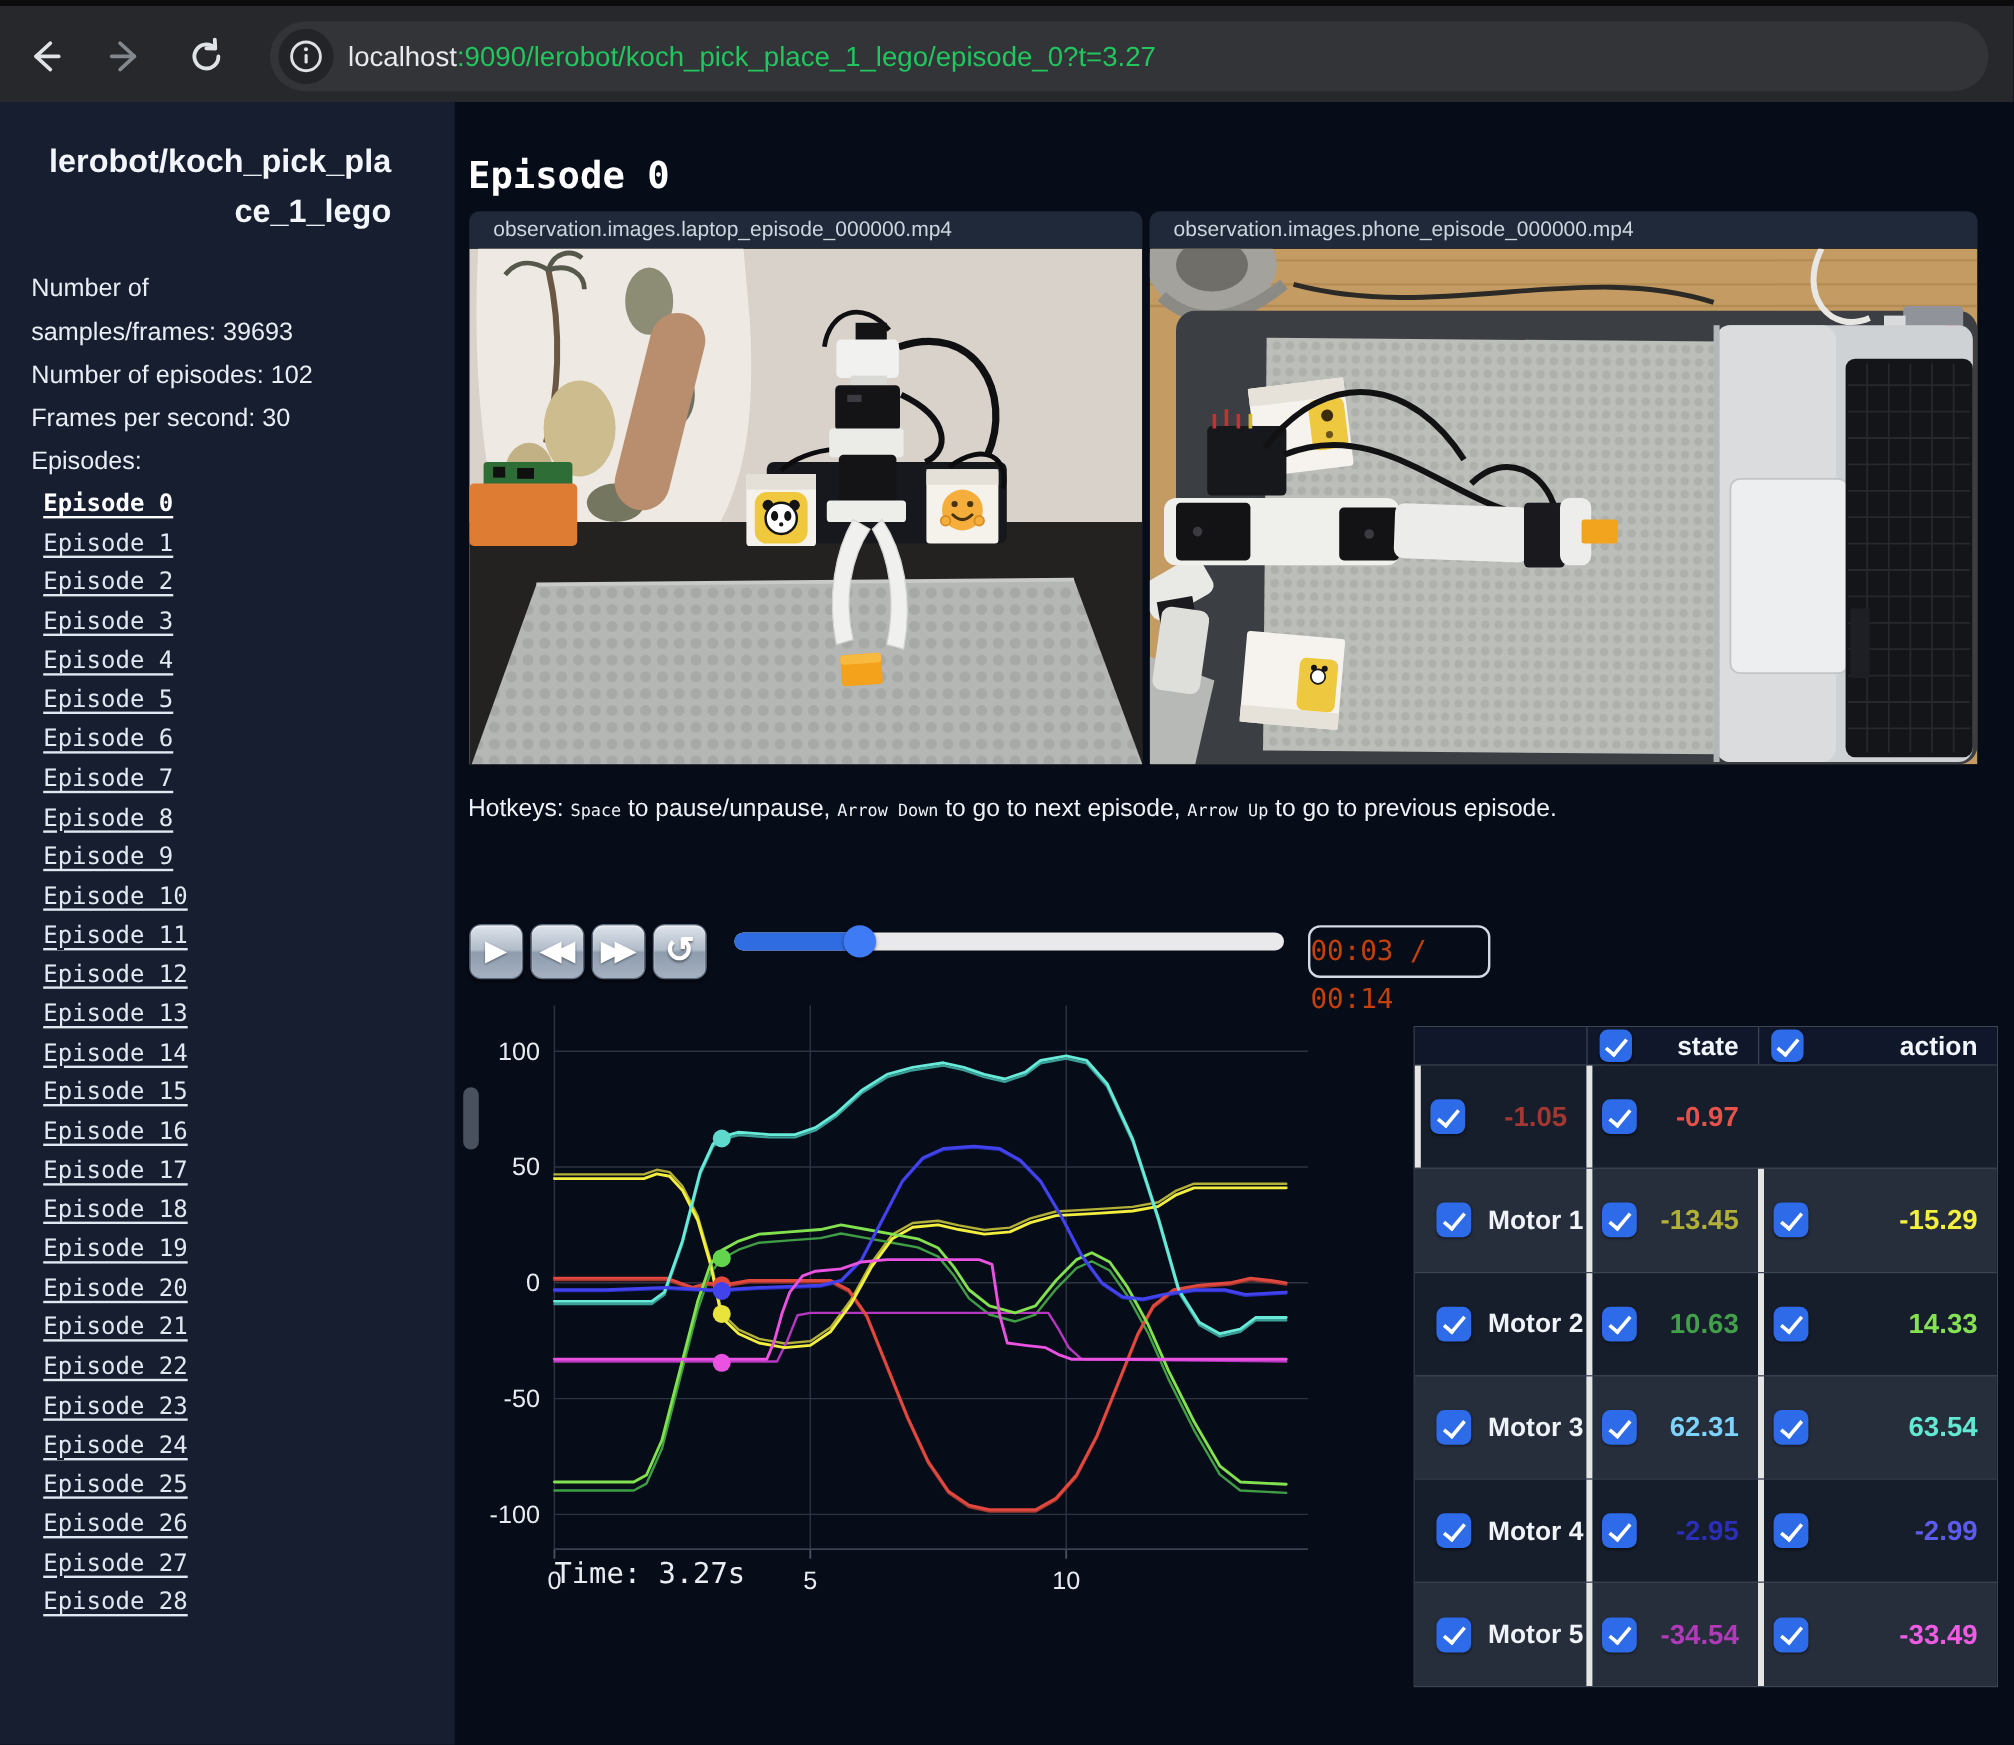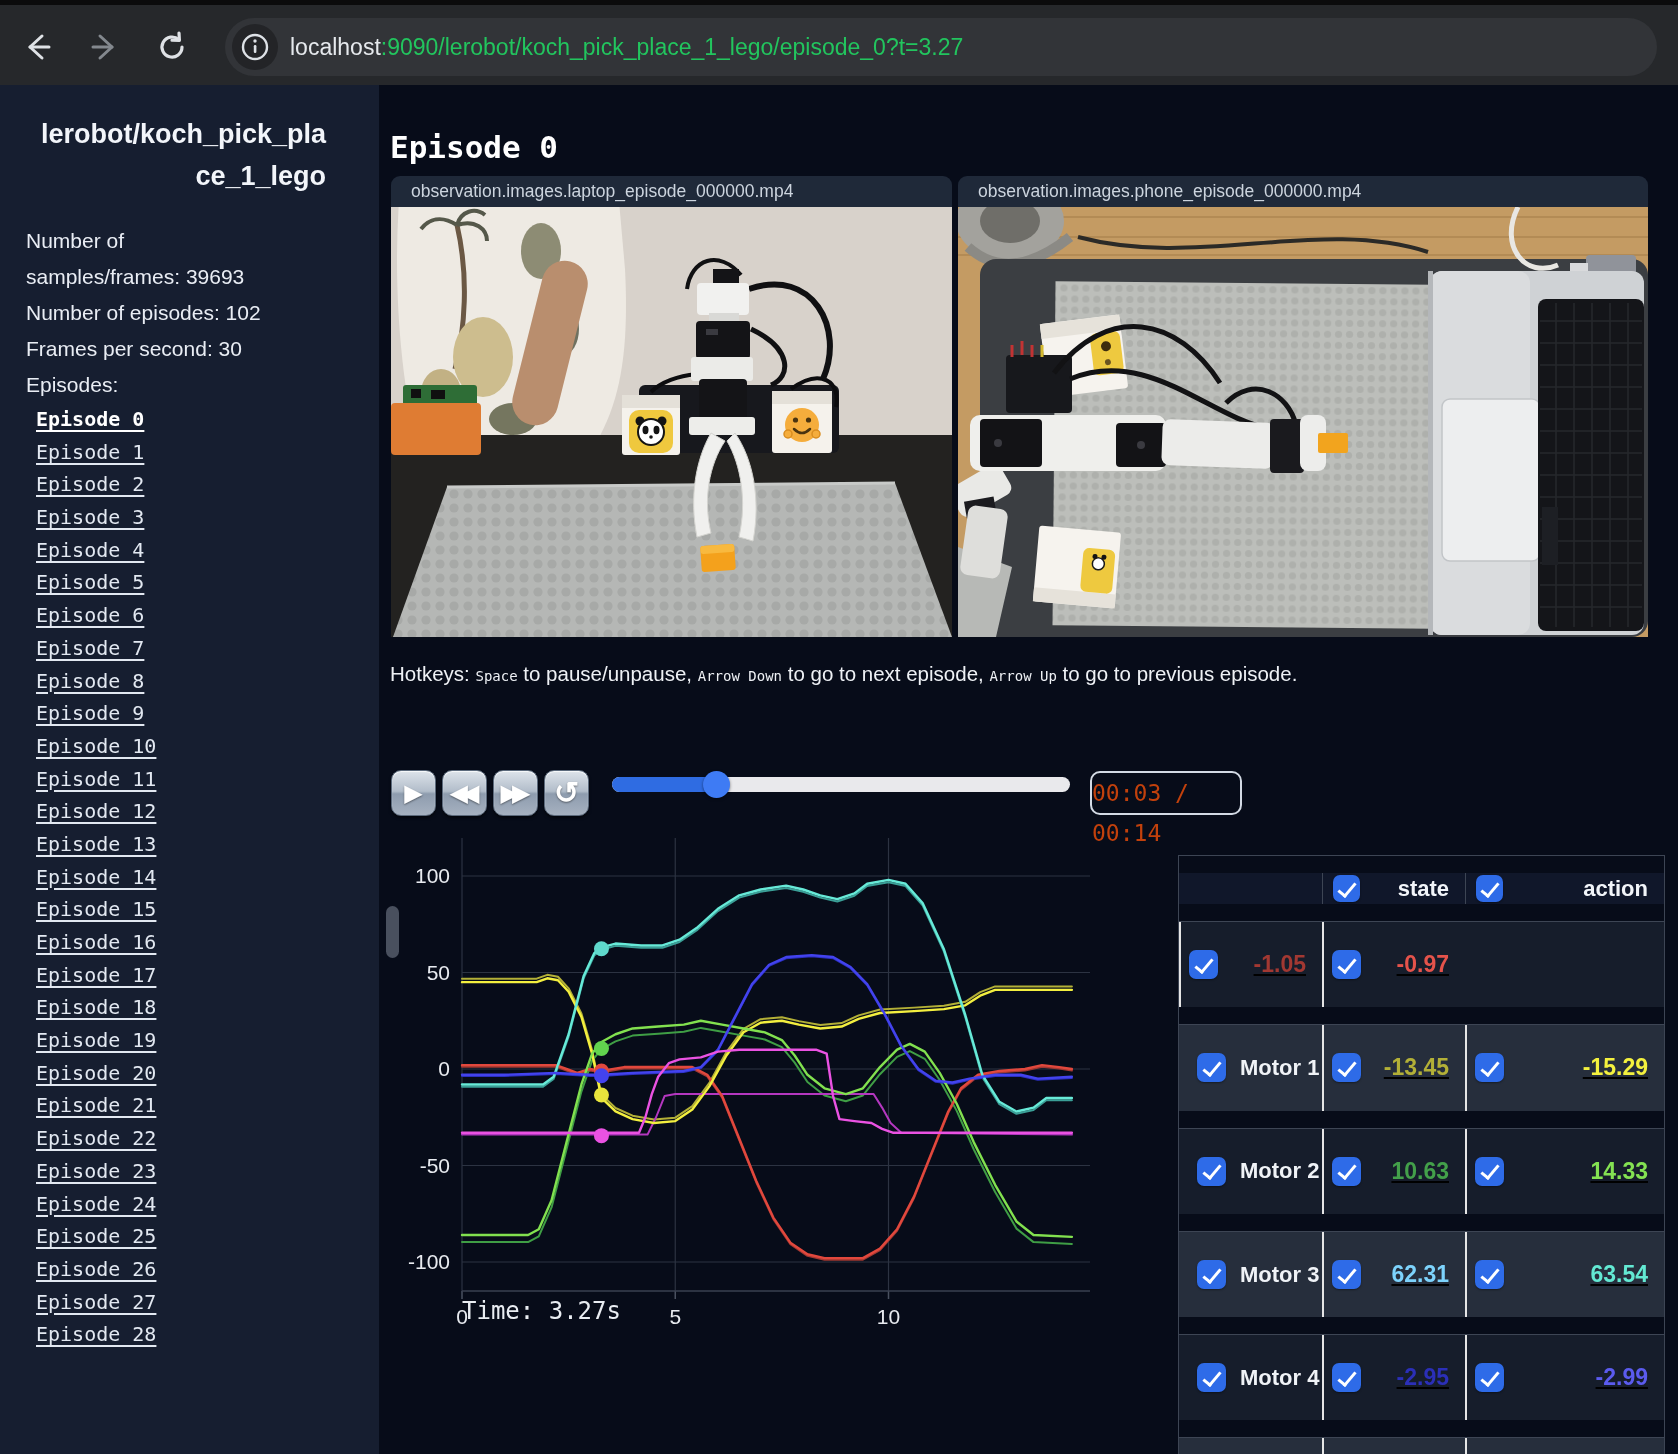--- a/index.html
+++ b/index.html
@@ -53,27 +53,27 @@
   .slider-thumb{position:absolute;top:-6px;width:27px;height:27px;border-radius:50%;background:#3e7bf4;box-shadow:0 1px 3px rgba(0,0,0,.5);}
 
   .time-box{position:absolute;left:1090px;top:771px;width:152px;height:44px;border:2px solid #d3dae4;border-radius:10px;box-sizing:border-box;
     font-family:"DejaVu Sans Mono",monospace;font-size:23px;color:#c2410c;text-align:left;line-height:40px;background:transparent;}
 
   #chart-svg{position:absolute;left:390px;top:836px;}
   .time-label{position:absolute;left:462px;top:1297px;font-family:"DejaVu Sans Mono",monospace;font-size:24px;color:#e9edf2;}
 
   
   .dtable{position:absolute;left:1178px;top:855px;width:487px;border:1px solid #3d4554;box-sizing:border-box;}
-  .trow,.thead{display:grid;grid-template-columns:143px 143px 199px;margin-top:17px;}
+  .trow,.thead{display:grid;grid-template-columns:143px 143px 199px;}
   .thead{height:31px;background:#10172a;}
   .trow{height:85.3px;border-top:1px solid #3d4554;}
   .trow.even{background:#161d2b;}
   .trow.odd{background:#262e3c;}
   .tcell{display:flex;align-items:center;box-sizing:border-box;}
-  .tcell.c2,.tcell.c3{border-left:2px solid #e5e5e5;padding-left:8px;padding-right:16px;text-decoration:underline;}
+  .tcell.c2,.tcell.c3{border-left:5px solid #e5e5e5;padding-left:8px;padding-right:16px;}
   .tcell.c1{padding-left:18px;}
   .hcell{display:flex;align-items:center;box-sizing:border-box;padding-left:10px;padding-right:16px;}
   .hcell.h2,.hcell.h3{border-left:1px solid #3d4554;}
   .hlabel{flex:1;text-align:right;font-size:22px;font-weight:bold;color:#f2f5f9;}
   .mlabel{font-size:22px;font-weight:bold;color:#f0f3f7;margin-left:14px;}
   .mval{flex:1;text-align:right;font-size:23px;font-weight:bold;}
   .cb{width:29px;height:29px;border-radius:7px;background:#2e6be8;position:relative;flex:0 0 auto;box-shadow:0 1px 2px rgba(0,0,0,.4);cursor:pointer;}
   .cb::after{content:"";position:absolute;left:10px;top:4.5px;width:7px;height:15px;border:solid #fff;border-width:0 3.4px 3.4px 0;transform:rotate(40deg);}
   .cb.sm{width:27px;height:27px;}
   .cb.sm::after{left:9px;top:4px;}

